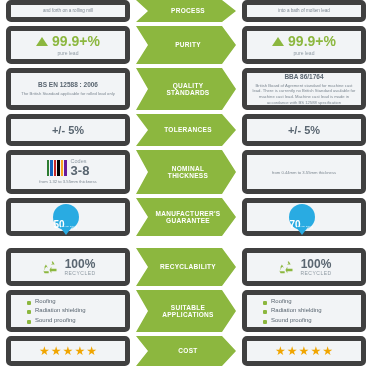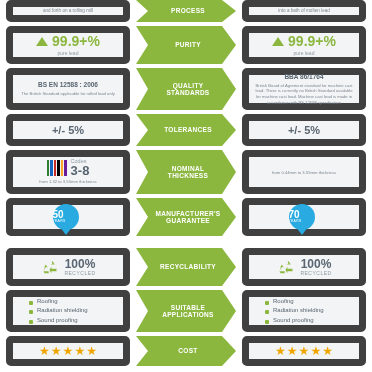--- a/index.html
+++ b/index.html
@@ -12,21 +12,21 @@
   .sheet{position:relative;width:372px;height:372px;}
 
   .row{display:flex;align-items:center;justify-content:space-between;width:372px;}
 
   
   .card{
     position:relative;
     width:124px;
     box-sizing:border-box;
     background:#f2f4f6;
-    border:7px solid #404040;
+    border:5px solid #404040;
     border-radius:5px;
     color:#5a6671;
     text-align:center;
     padding:4px 4px;
     display:flex;flex-direction:column;align-items:center;justify-content:center;
   }
   .card.left{margin-left:6px;}
   .card.right{margin-right:6px;}
 
   
@@ -72,22 +72,22 @@
   .bars{display:flex;gap:1px;margin-right:4px;}
   .bars i{display:block;width:2.5px;height:16px;}
   .codeblock{text-align:left;}
   .codeblock .lab{font-size:5.5px;color:#8f9aa3;line-height:1;}
   .codeblock .num{font-size:13px;font-weight:bold;color:#5a6671;line-height:1;}
 
   
   .rosette{position:relative;width:26px;height:26px;margin-right:5px;}
   .rosette .disc{
     position:absolute;left:0;top:0;width:26px;height:26px;border-radius:50%;
-    background:#29abe2;color:#fff;display:flex;flex-direction:column;
-    align-items:flex-start;justify-content:center;line-height:1;
+    background:#29abe2;color:#fff;display:flex;flex-direction:row;
+    align-items:flex-end;justify-content:center;line-height:1;
   }
   .rosette .disc .n{font-size:10px;font-weight:bold;}
   .rosette .disc .y{font-size:3.4px;letter-spacing:.3px;}
   .rosette .tail{
     position:absolute;bottom:-5px;left:7px;width:0;height:0;
     border-left:6px solid transparent;border-right:6px solid transparent;border-top:8px solid #29abe2;
   }
 
   
   .recyc{display:flex;align-items:center;justify-content:center;}

